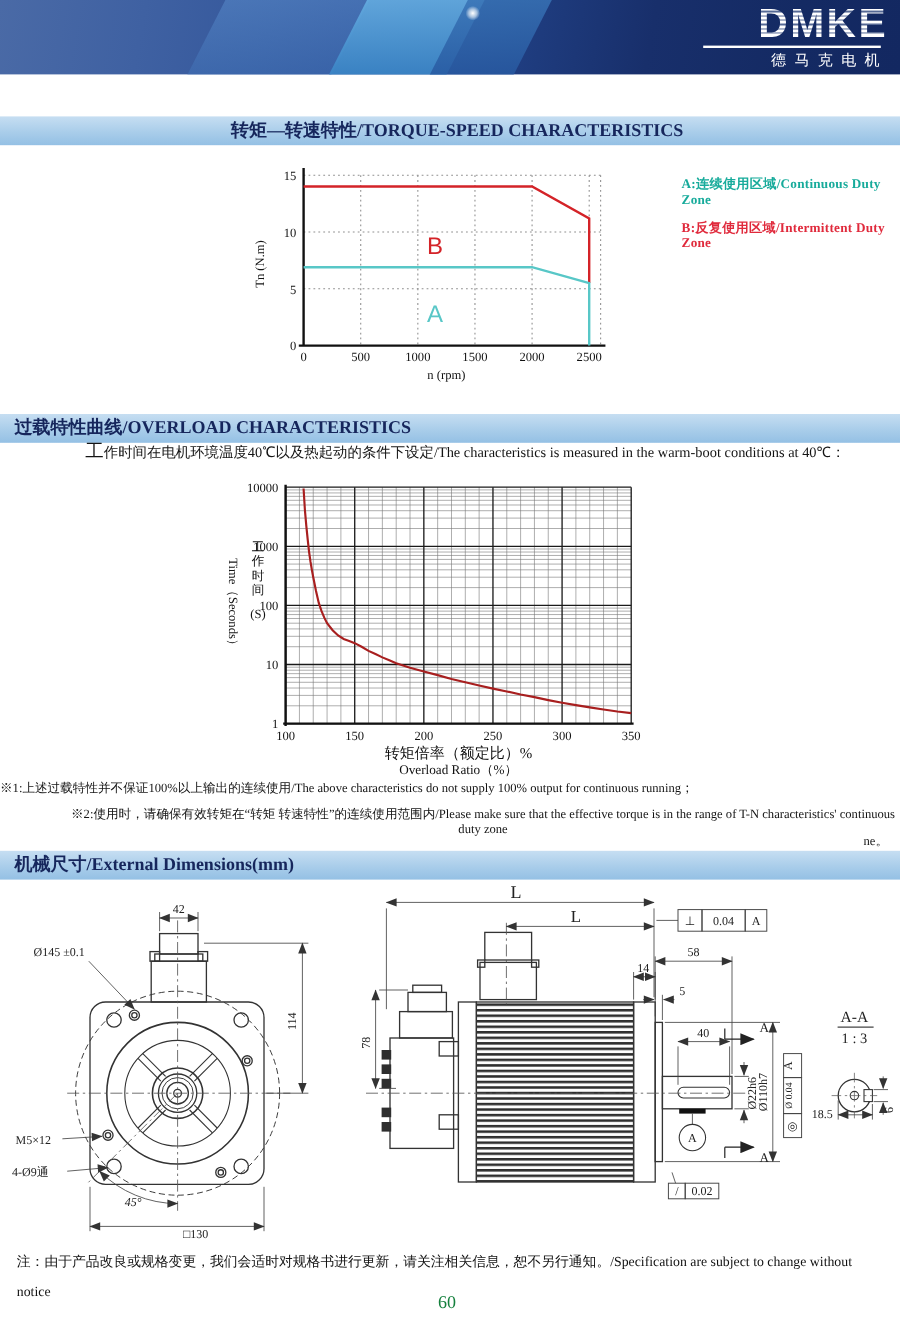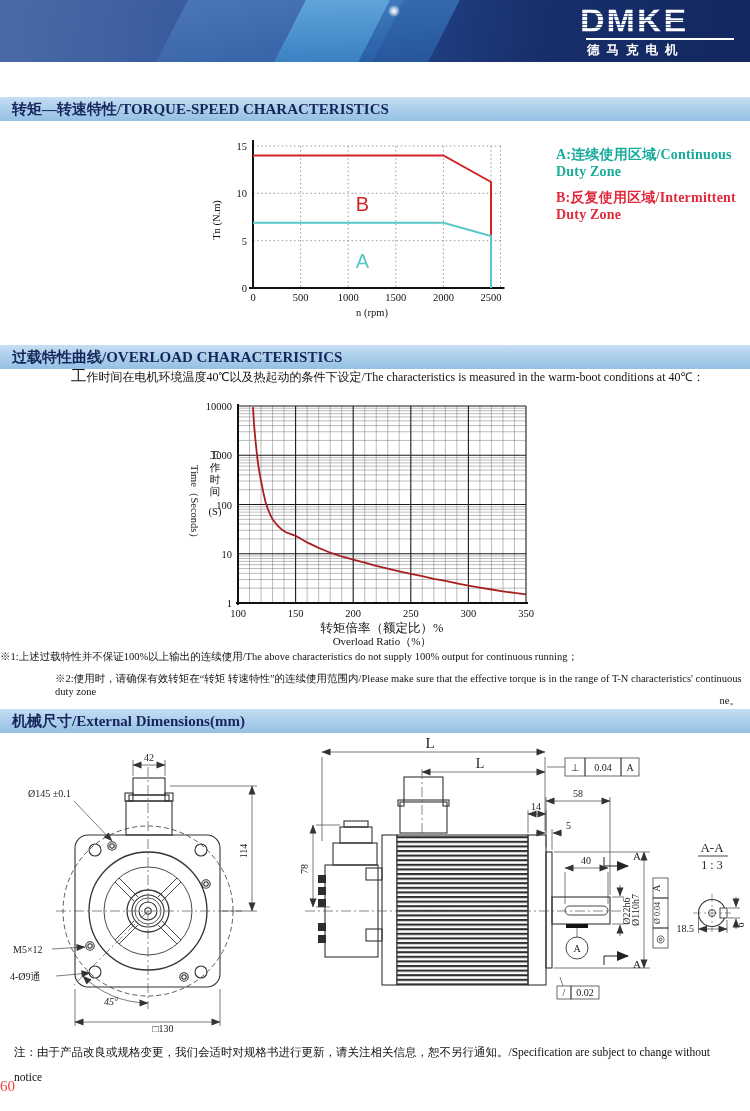--- a/index.html
+++ b/index.html
@@ -7,53 +7,53 @@
         font-family:"Liberation Serif",serif;color:#111;}
   
   .banner{position:absolute;left:0;top:0;width:750px;height:62px;overflow:hidden;
     background:linear-gradient(100deg,#4a6aa6 0%,#3f61a2 16%,#35589c 30%,#2a4b92 45%,#1f3d80 58%,#182f6b 72%,#142a63 88%,#132861 100%);}
   .streak{position:absolute;top:-10px;height:90px;transform:skewX(-27deg);}
   .streak.s0{left:170px;width:120px;background:linear-gradient(180deg,#5c8fce,#3a6ab0);opacity:.55;}
   .streak.s1{left:288px;width:98px;background:linear-gradient(180deg,#6cb4e6,#2f7cc0);opacity:.9;}
   .streak.s2{left:372px;width:70px;background:linear-gradient(180deg,#3a76b8,#23529b);opacity:.85;}
   .glow{position:absolute;left:388px;top:5px;width:12px;height:12px;border-radius:50%;
     background:radial-gradient(circle,#fff 0%,rgba(255,255,255,.55) 40%,rgba(255,255,255,0) 72%);}
-  .logo{position:absolute;right:10px;top:3px;width:160px;text-align:left;}
+  .logo{position:absolute;right:10px;top:3px;width:160px;text-align:right;}
   .logo-main{display:inline-block;font-family:"Liberation Sans",sans-serif;font-weight:800;
     font-size:34px;line-height:34px;letter-spacing:2px;
     background:repeating-linear-gradient(180deg,#ffffff 0px,#ffffff 2.6px,rgba(210,225,245,.35) 2.6px,rgba(210,225,245,.35) 3.6px);
     -webkit-background-clip:text;background-clip:text;color:transparent;}
   .logo-rule{height:2px;background:#fff;margin:1px 6px 2px 6px;}
-  .logo-sub{font-family:"Liberation Sans",sans-serif;font-weight:700;color:#fff;
+  .logo-sub{font-family:"Liberation Sans",sans-serif;font-weight:400;color:#fff;
     font-size:12.5px;letter-spacing:7px;padding-left:7px;}
   
   .sec-bar{position:absolute;left:0;width:750px;height:24px;line-height:24px;
     background:linear-gradient(180deg,#c6def2 0%,#a9cdea 55%,#94c0e4 100%);
     color:#16265c;font-weight:bold;font-size:15px;padding-left:12px;box-sizing:border-box;
     font-family:"Liberation Serif",serif;}
-  #bar1{top:97px;} #bar2{top:345px;} #bar3{top:709px;}
+  #bar1{top:97px;text-align:center;} #bar2{top:345px;} #bar3{top:709px;}
   
   #ts-chart{position:absolute;left:203px;top:136px;width:360px;height:192px;}
   #ts-legend{position:absolute;left:556px;top:146px;width:192px;font-family:"Liberation Serif",serif;}
-  #ts-legend p{margin:0 0 9px 0;font-size:14px;font-weight:bold;letter-spacing:.2px;}
+  #ts-legend p{margin:0 0 9px 12px;font-size:11px;font-weight:bold;letter-spacing:.2px;}
   #ts-legend .lg-a{color:#17ab9b;}
   #ts-legend .lg-b{color:#e02a3c;}
   #ol-subtitle{position:absolute;left:71px;top:366px;width:660px;font-size:12px;color:#141414;}
   #ol-subtitle::first-letter{font-size:15.5px;}
   #ol-chart{position:absolute;left:173px;top:391px;width:420px;height:256px;}
-  .note{position:absolute;font-size:10.5px;color:#141414;}
+  .note{position:absolute;font-size:10.5px;color:#141414;text-align:center;}
   #note1{left:0;right:0;top:650px;text-align:left;}
   #note2{left:55px;top:672px;}
   #note2-tail{right:10px;top:694px;}
   
   #drawing{position:absolute;left:0;top:735px;width:750px;height:302px;}
   
   #footer-note{position:absolute;left:14px;top:1040px;width:726px;font-size:11.5px;line-height:25px;}
   #footer-note .en{padding-left:26px;}
-  #page-num{position:absolute;left:0;right:5px;top:1078px;font-size:15px;color:#ef4444;}
+  #page-num{position:absolute;left:0;right:5px;top:1078px;text-align:center;font-size:15px;color:#15803d;}
   
   text{font-family:"Liberation Serif",serif;}
   .tick{font-family:"Liberation Sans",sans-serif;}
 </style>
 </head>
 <body>
 
 <div id="page">
 
   <div class="banner">

